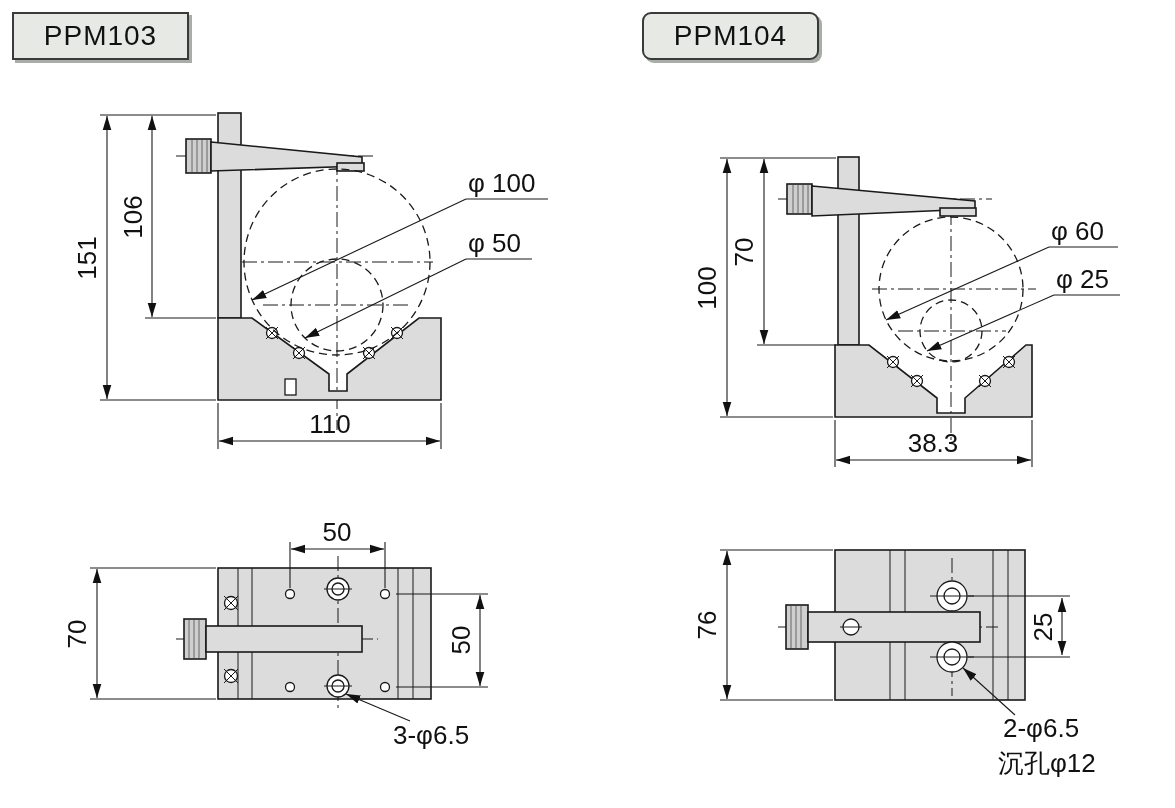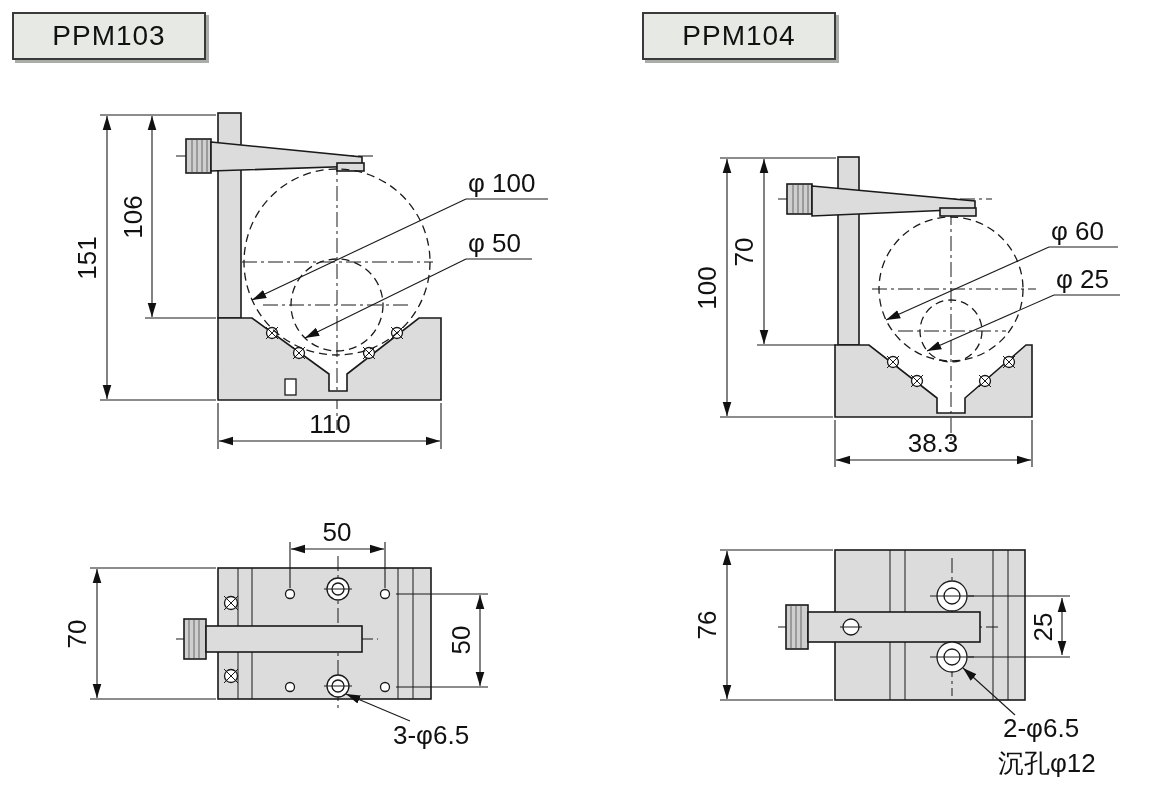--- a/index.html
+++ b/index.html
@@ -1,19 +1,19 @@
 <!DOCTYPE html>
 <html><head>
 <meta charset="utf-8">
 <style>
   html,body{margin:0;padding:0;}
   body{width:1175px;height:808px;background:#ffffff;position:relative;overflow:hidden;
        font-family:"Liberation Sans",sans-serif;}
   .title-box{position:absolute;background:#e7eae4;border:2px solid #3a3a3a;
-             box-shadow:3px 3px 0 #a9ada7;width:194px;height:48px;display:flex;
+             box-shadow:3px 3px 0 #a9ada7;width:177px;height:48px;display:flex;
              align-items:center;justify-content:center;font-size:28px;color:#111;
              letter-spacing:1px;box-sizing:border-box;}
   svg.sheet{position:absolute;left:0;top:0;}
   .part{fill:#dcdcdc;stroke:#1a1a1a;stroke-width:1.6;}
   .part2{fill:#cfcfcf;stroke:#1a1a1a;stroke-width:1.6;}
   .white{fill:#ffffff;stroke:#1a1a1a;stroke-width:1.3;}
   .thin{fill:none;stroke:#1a1a1a;stroke-width:1;}
   .knurl{stroke:#666;stroke-width:1;}
   .dim{fill:none;stroke:#1a1a1a;stroke-width:1.1;}
   .dash{fill:none;stroke:#1a1a1a;stroke-width:1.3;stroke-dasharray:8 5;}
@@ -277,15 +277,15 @@
 
     <line class="dim" x1="1015" y1="715" x2="963" y2="668" marker-end="url(#arrE)"></line>
     <text class="t" x="1003" y="737">2-φ6.5</text>
     <text class="t" x="998" y="772">沉孔φ12</text>
   </g>
 </svg>
 
 <div class="title-box" style="left:12px;top:12px;">
   <span>PPM103</span>
 </div>
-<div class="title-box" style="left:642px;top:12px;">
+<div class="title-box" style="left:642px;top:12px;border-radius:9px;">
   <span>PPM104</span>
 </div>
 
 </body></html>

